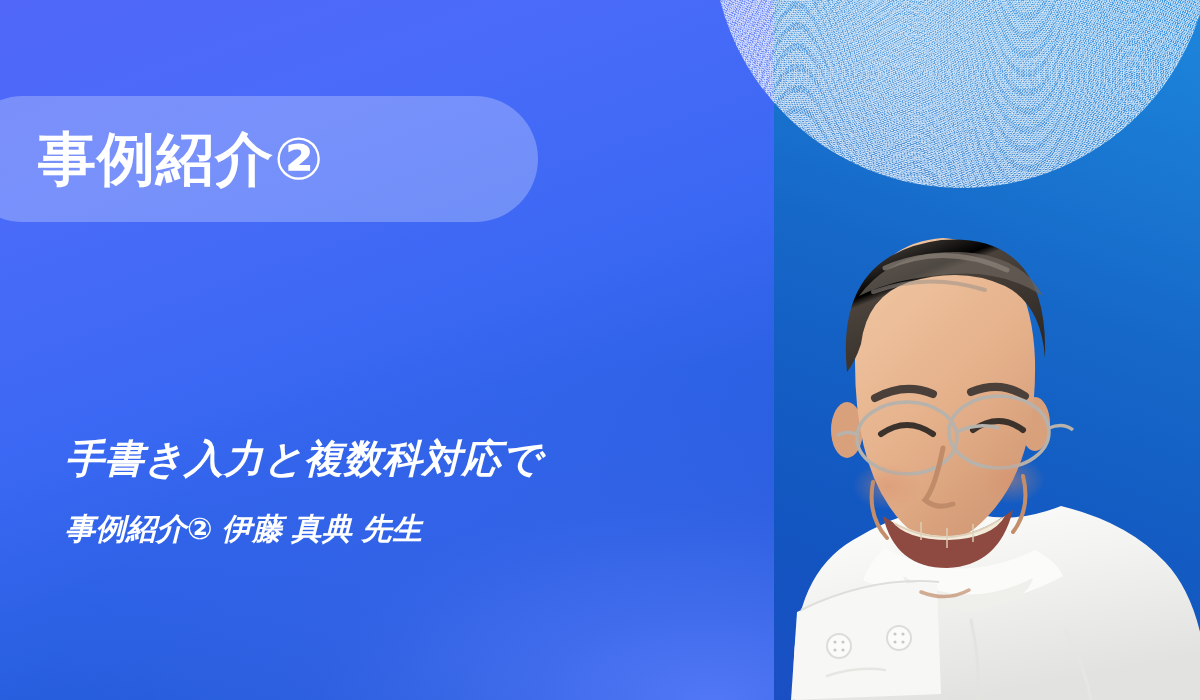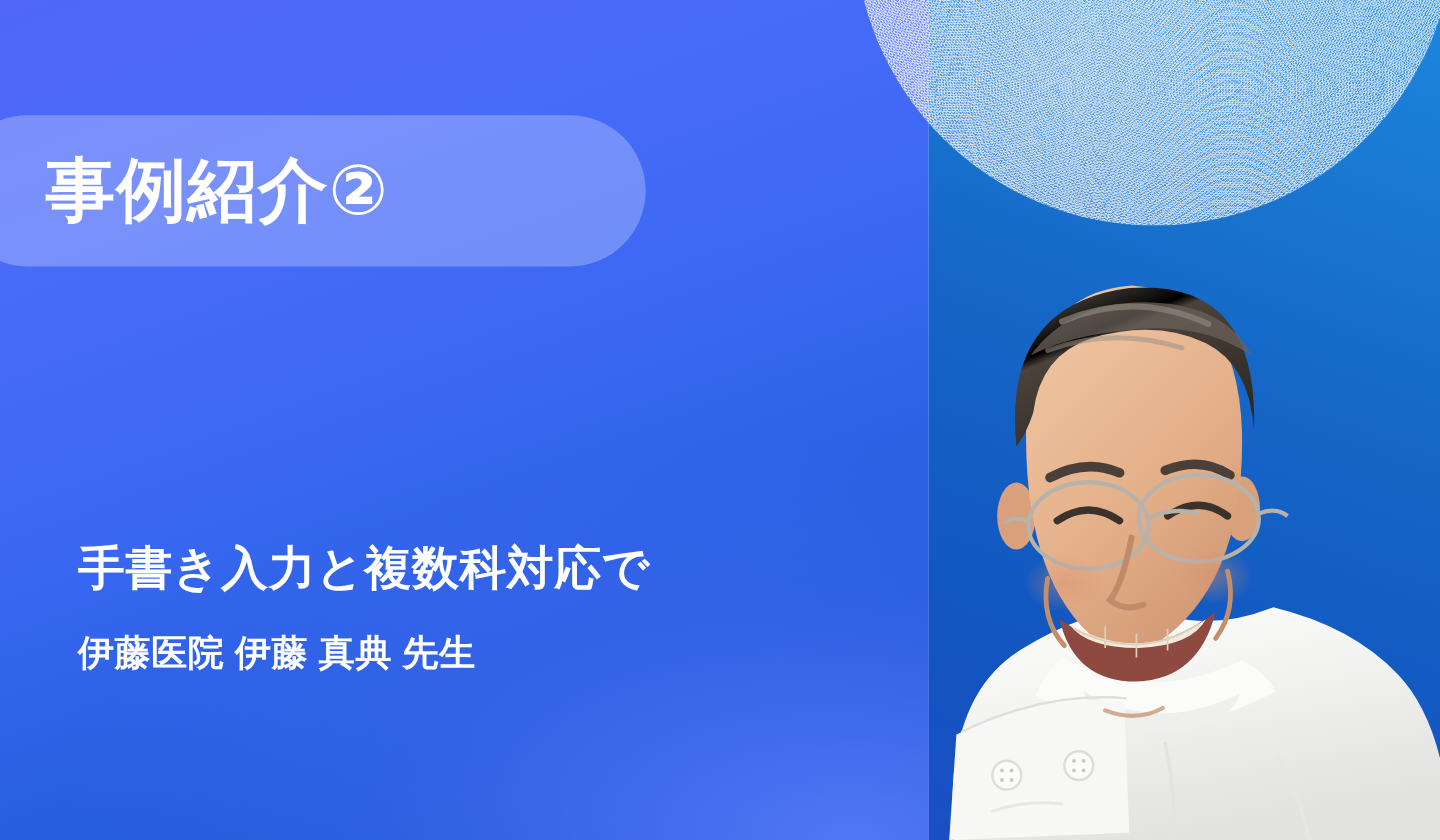--- a/index.html
+++ b/index.html
@@ -80,22 +80,23 @@
     font-size: 58px;
     font-weight: 700;
     letter-spacing: 1px;
     line-height: 1;
     white-space: nowrap;
   }
 
   
   .copy {
     position: absolute;
-    left: 65px; top: 440px;
+    left: 65px; top: 424px;
     width: 640px;
+    font-style: italic;
   }
   .headline-line {
     color: #ffffff;
     font-size: 39px;
     font-weight: 700;
     line-height: 70px;
     letter-spacing: 0.5px;
     white-space: nowrap;
   }
   .attribution {
@@ -127,21 +128,21 @@
   <div class="bg-left-glow"></div>
 
   <div class="noise-circle"></div>
 
   <div class="title-pill">
     <div class="title-text">事例紹介②</div>
   </div>
 
   <div class="copy">
     <div class="headline-line">手書き入力と複数科対応で</div>
-    <div class="attribution">伊藤医院 伊藤 真典 先生</div>
+    <div class="attribution">事例紹介② 伊藤 真典 先生</div>
   </div>
 
   <div class="portrait">
     <svg width="465" height="700" viewBox="0 0 465 700" xmlns="http://www.w3.org/2000/svg" role="img">
       <defs>
         <linearGradient id="coatG" x1="0" y1="0" x2="0.4" y2="1">
           <stop offset="0%" stop-color="#ffffff"></stop>
           <stop offset="45%" stop-color="#f3f3f1"></stop>
           <stop offset="100%" stop-color="#e2e2e0"></stop>
         </linearGradient>

